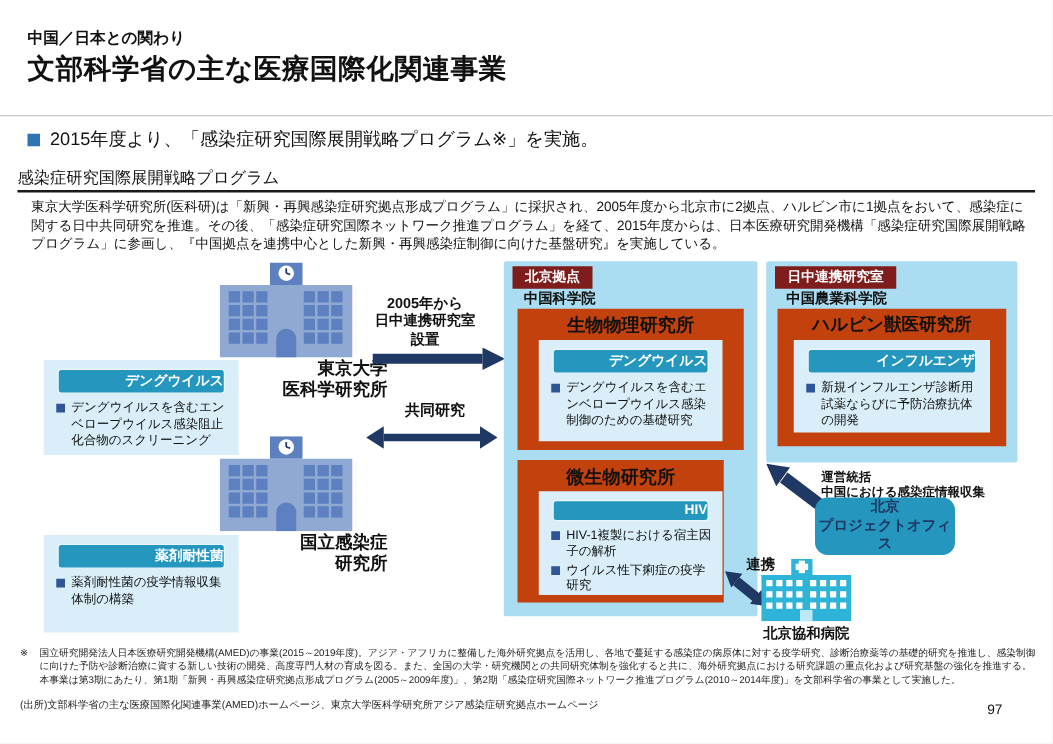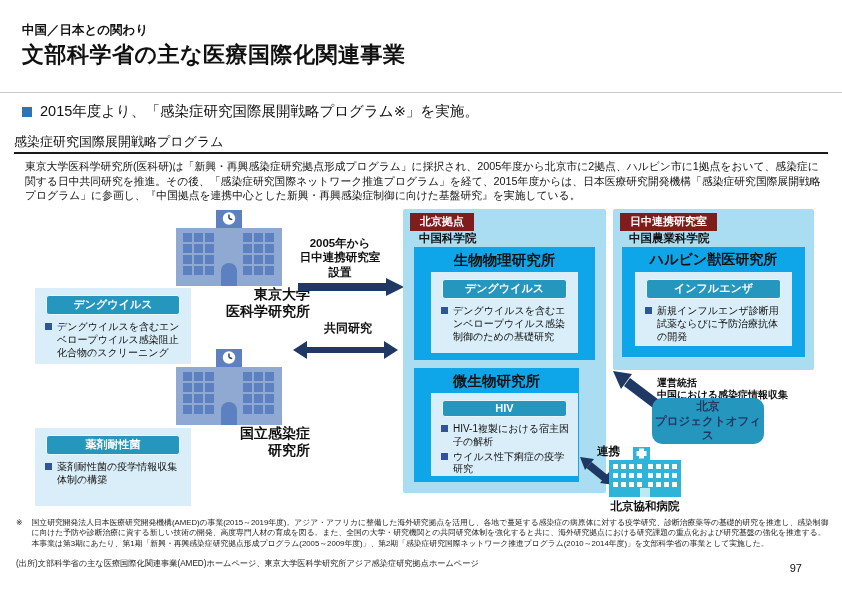--- a/index.html
+++ b/index.html
@@ -17,31 +17,31 @@
   .lead{left:22px;top:102px;display:flex;align-items:center;gap:8px;font-size:14.5px;}
   .lead-bullet{width:10px;height:10px;background:#2E74B5;}
   
   .section-heading{left:14px;top:133px;font-size:13px;font-weight:normal;}
   .section-rule{left:14px;top:152px;width:814px;height:2px;background:#1a1a1a;}
   .section-body{left:25px;top:159px;width:802px;font-size:10.8px;line-height:1.36;}
   
   .bld-label{text-align:right;font-weight:bold;font-size:14px;line-height:1.18;}
   .theme-box{background:#D9EEF8;}
   .theme-header{margin:7px 11px 4px;background:#2597BF;color:#fff;font-weight:bold;
-    font-size:11px;text-align:center;border-radius:3px;border:1px solid #eaf6fc;padding:1px 0 2px;}
+    font-size:11px;text-align:right;border-radius:3px;border:1px solid #eaf6fc;padding:1px 0 2px;}
   .bullet-item{display:flex;gap:5px;padding:2px 6px 0 10px;font-size:10px;line-height:1.28;}
   .bullet-sq{flex:0 0 auto;width:7px;height:7px;margin-top:2px;background:#2F5597;}
   .mid-label{text-align:center;font-weight:bold;font-size:11.5px;line-height:1.25;}
   
   .panel{background:#AADDF2;border-radius:2px;}
   .panel-tab{position:absolute;left:7px;top:4px;background:#7f1d1d;color:#fff;
     font-weight:bold;font-size:11px;padding:1px 10px 2px;}
   .panel-org{position:absolute;top:22px;left:0;width:100%;
     font-weight:bold;font-size:11.5px;margin-left:16px;}
-  .inst-box{position:absolute;background:#0ea5e9;}
+  .inst-box{position:absolute;background:#c2410c;}
   .inst-name{text-align:center;font-weight:bold;font-size:14.5px;margin-top:4px;}
   .inner-box{position:absolute;background:#D9EEF8;}
   
   .office-role{left:657px;top:377px;font-size:10px;font-weight:bold;line-height:1.18;}
   .office-box{left:652px;top:398px;width:112px;height:46px;background:#2597BF;border-radius:10px;
     color:#1F3864;font-weight:bold;font-size:11.5px;text-align:center;line-height:1.25;
     display:flex;align-items:center;justify-content:center;}
   .hosp-label{left:580px;top:499px;width:130px;text-align:center;font-weight:bold;font-size:11.5px;}
   .renkei-label{left:597px;top:444px;font-weight:bold;font-size:11.5px;}
   

